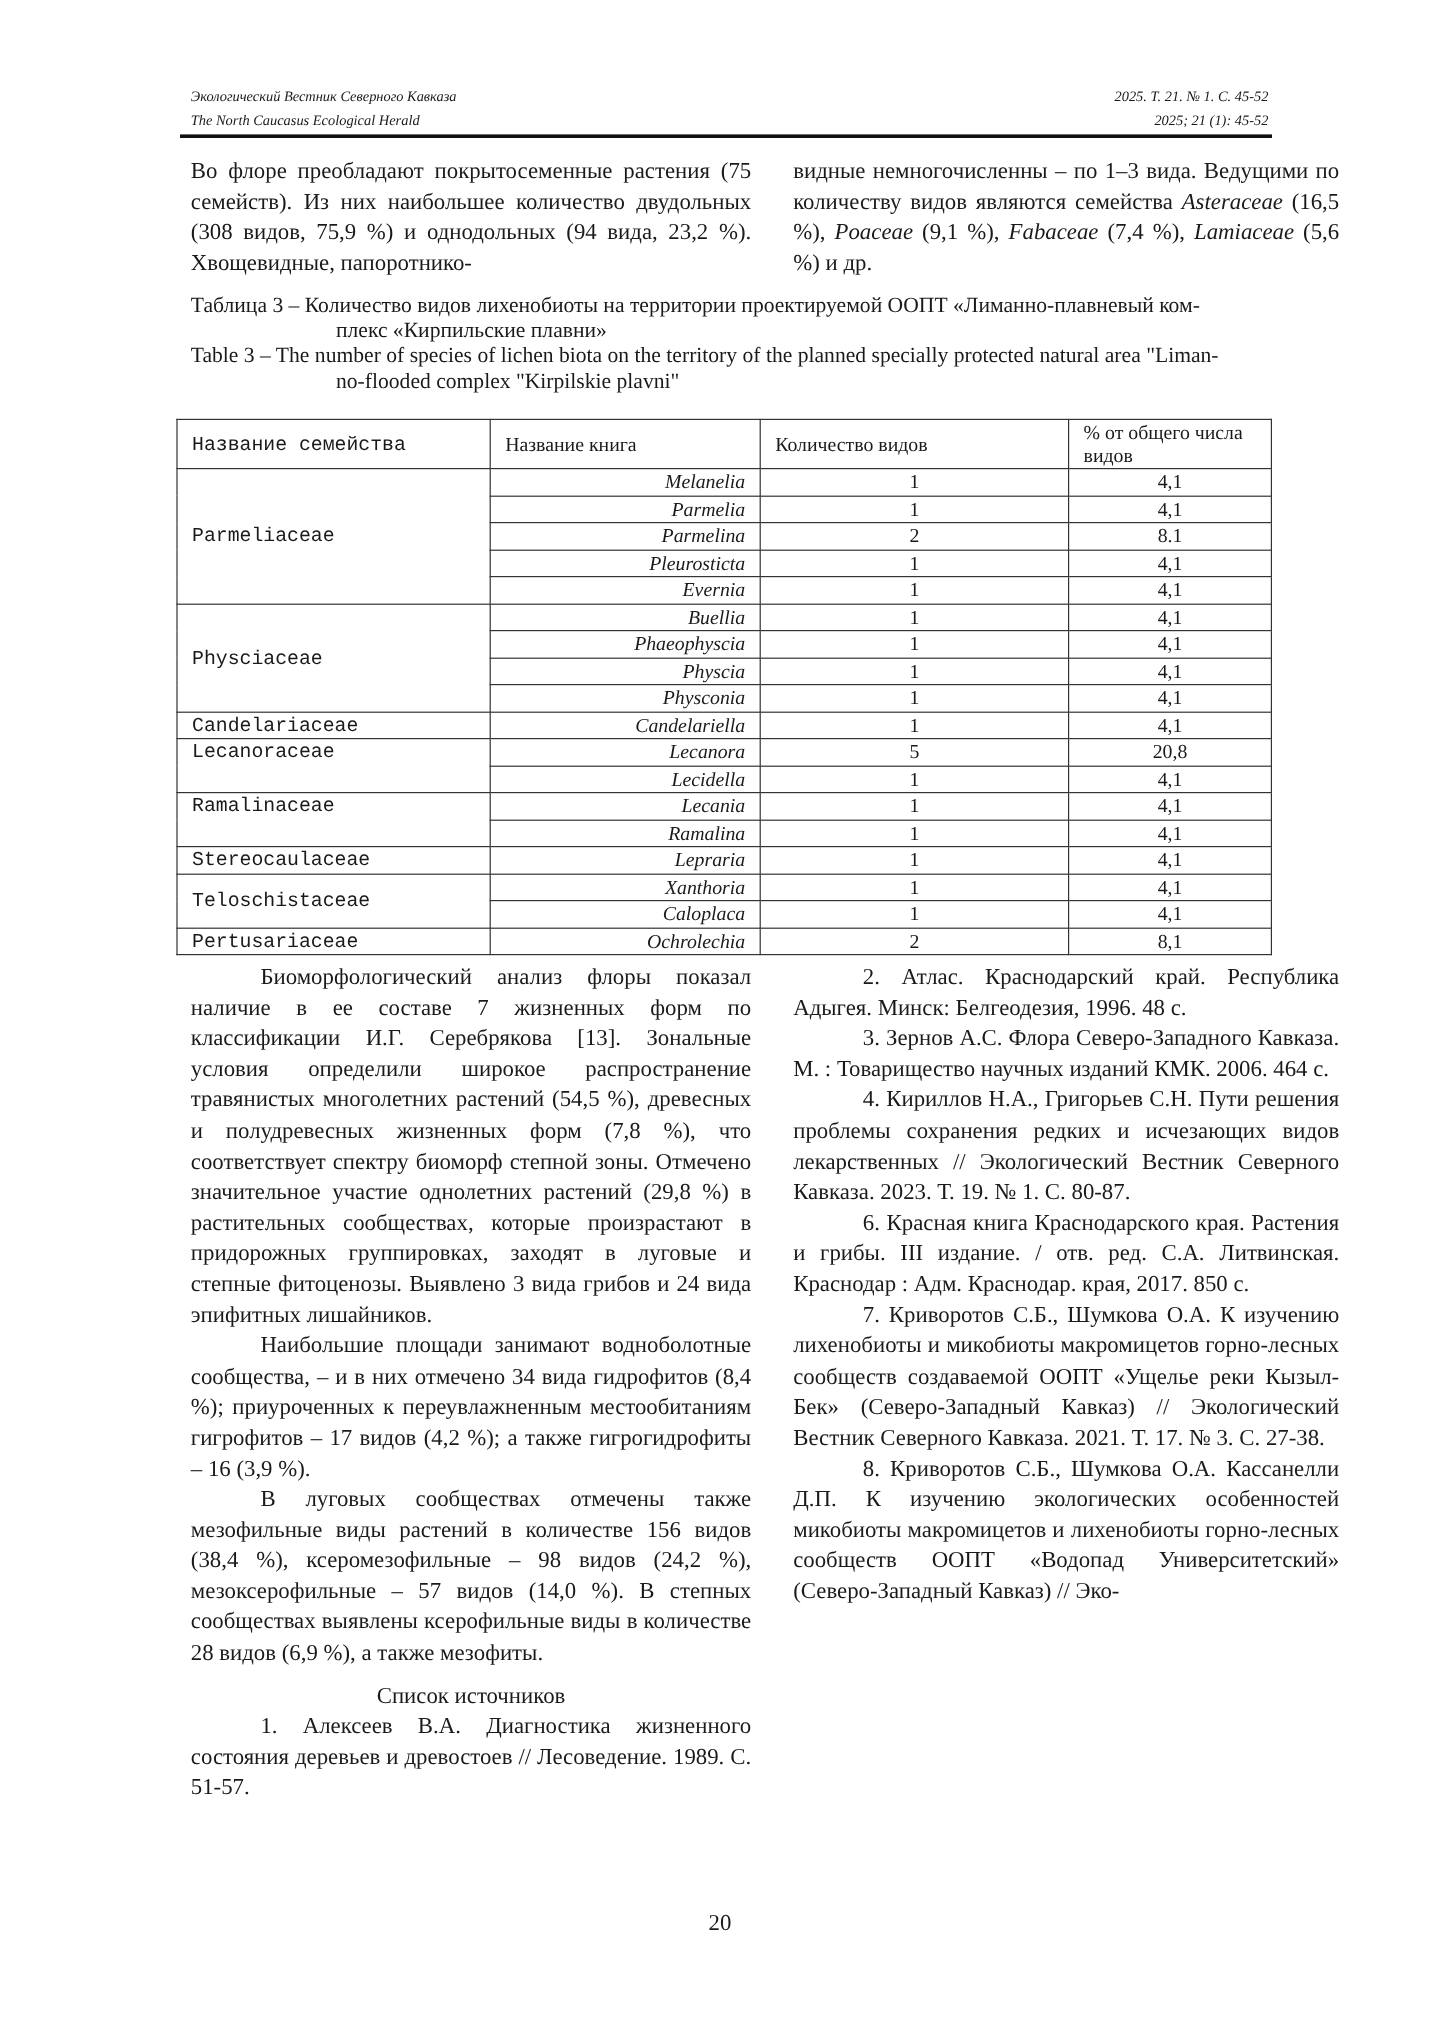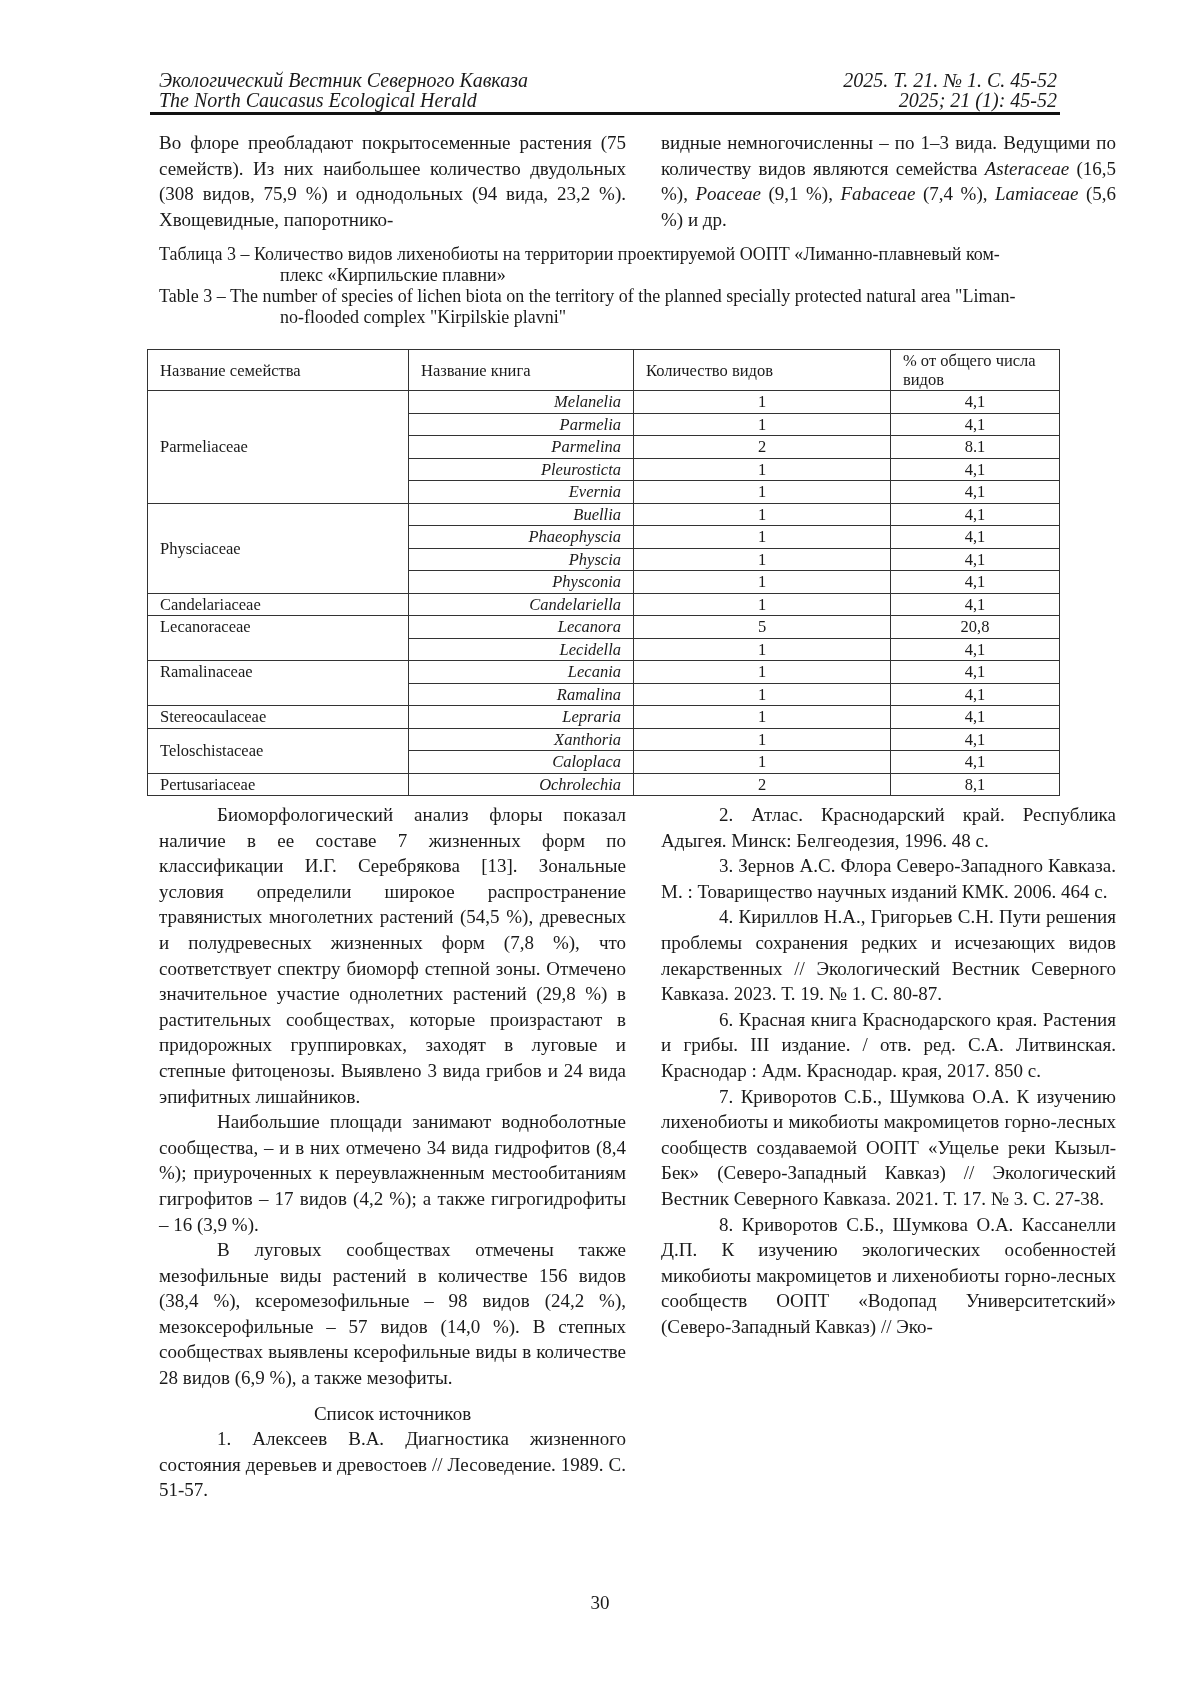--- a/index.html
+++ b/index.html
@@ -2,21 +2,21 @@
 <html><head>
 <meta charset="utf-8">
 <style>
   html, body { margin: 0; padding: 0; background: #ffffff; }
   body {
     width: 1200px; height: 1698px; position: relative; overflow: hidden;
     font-family: "Liberation Serif", "DejaVu Serif", serif; color: #1a1a1a;
   }
   .running-head {
     position: absolute; left: 159px; top: 70px; width: 898px;
-    font-style: italic; font-size: 20px; line-height: 20px;
+    font-style: italic; font-size: 12px; line-height: 20px;
   }
   .running-head .row { display: flex; justify-content: space-between; }
   .head-rule {
     position: absolute; left: 150px; top: 112px; width: 910px; height: 3px; background: #111;
   }
   .col { position: absolute; font-size: 19px; line-height: 25.6px; text-align: justify; }
   .col p { margin: 0; }
   .indent { text-indent: 58px; }
   .top-left { left: 159px; top: 130px; width: 467px; }
   .top-right { left: 661px; top: 130px; width: 455px; }
@@ -27,21 +27,21 @@
   .cap-ru { top: 244px; }
   .cap-en { top: 286px; }
   table.lichen {
     position: absolute; left: 147px; top: 349px; width: 913px;
     border-collapse: collapse; font-size: 16.5px; line-height: 19px;
   }
   table.lichen td {
     border: 1.5px solid #333; padding: 1px 12px 1px 12px; height: 19.5px;
     vertical-align: middle;
   }
-  table.lichen td.fam { width: 236px; }
+  table.lichen td.fam { width: 236px; font-family: Liberation Mono, monospace; }
   table.lichen td.gen { width: 200px; font-style: italic; text-align: right; }
   table.lichen td.cnt { width: 232px; text-align: center; }
   table.lichen td.pct { text-align: center; font-family: Liberation Serif, serif; }
   table.lichen td.top { vertical-align: top; }
   table.lichen tr.hdr td { text-align: left; font-style: normal; }
   .bot-left { left: 159px; top: 802px; width: 467px; }
   .bot-right { left: 661px; top: 802px; width: 455px; }
   .refs-title { text-align: center; font-weight: normal; margin: 10px 0 0 0 !important; }
   .page-num { position: absolute; left: 0; width: 1200px; top: 1592px; text-align: center; font-size: 19px; }
   i { font-style: italic; }
@@ -196,13 +196,13 @@
 
 <div class="col bot-right">
   <p class="indent">2. Атлас. Краснодарский край. Республика Адыгея. Минск: Белгеодезия, 1996. 48 с.</p>
   <p class="indent">3. Зернов А.С. Флора Северо-Западного Кавказа. М. : Товарищество научных изданий КМК. 2006. 464 с.</p>
   <p class="indent">4. Кириллов Н.А., Григорьев С.Н. Пути решения проблемы сохранения редких и исчезающих видов лекарственных // Экологический Вестник Северного Кавказа. 2023. Т. 19. № 1. С. 80-87.</p>
   <p class="indent">6. Красная книга Краснодарского края. Растения и грибы. III издание. / отв. ред. С.А. Литвинская. Краснодар : Адм. Краснодар. края, 2017. 850 с.</p>
   <p class="indent">7. Криворотов С.Б., Шумкова О.А. К изучению лихенобиоты и микобиоты макромицетов горно-лесных сообществ создаваемой ООПТ «Ущелье реки Кызыл-Бек» (Северо-Западный Кавказ) // Экологический Вестник Северного Кавказа. 2021. Т. 17. № 3. С. 27-38.</p>
   <p class="indent">8. Криворотов С.Б., Шумкова О.А. Кассанелли Д.П. К изучению экологических особенностей микобиоты макромицетов и лихенобиоты горно-лесных сообществ ООПТ «Водопад Университетский» (Северо-Западный Кавказ) // Эко-</p>
 </div>
 
-<div class="page-num">30</div>
+<div class="page-num">20</div>
 
 </body></html>

